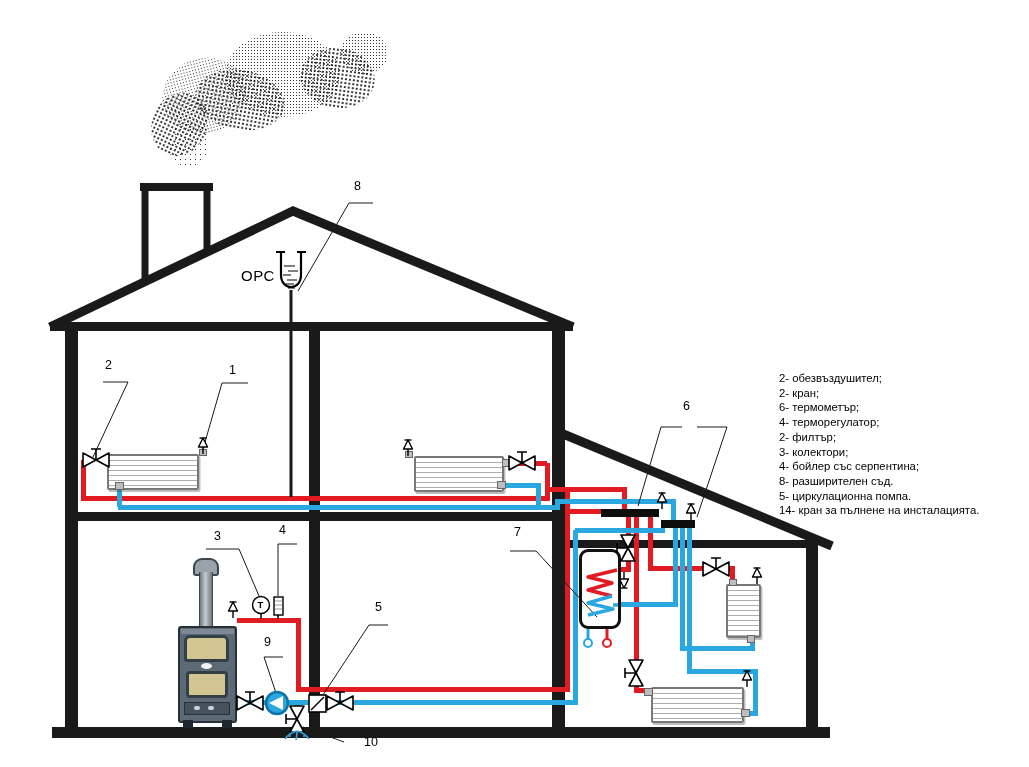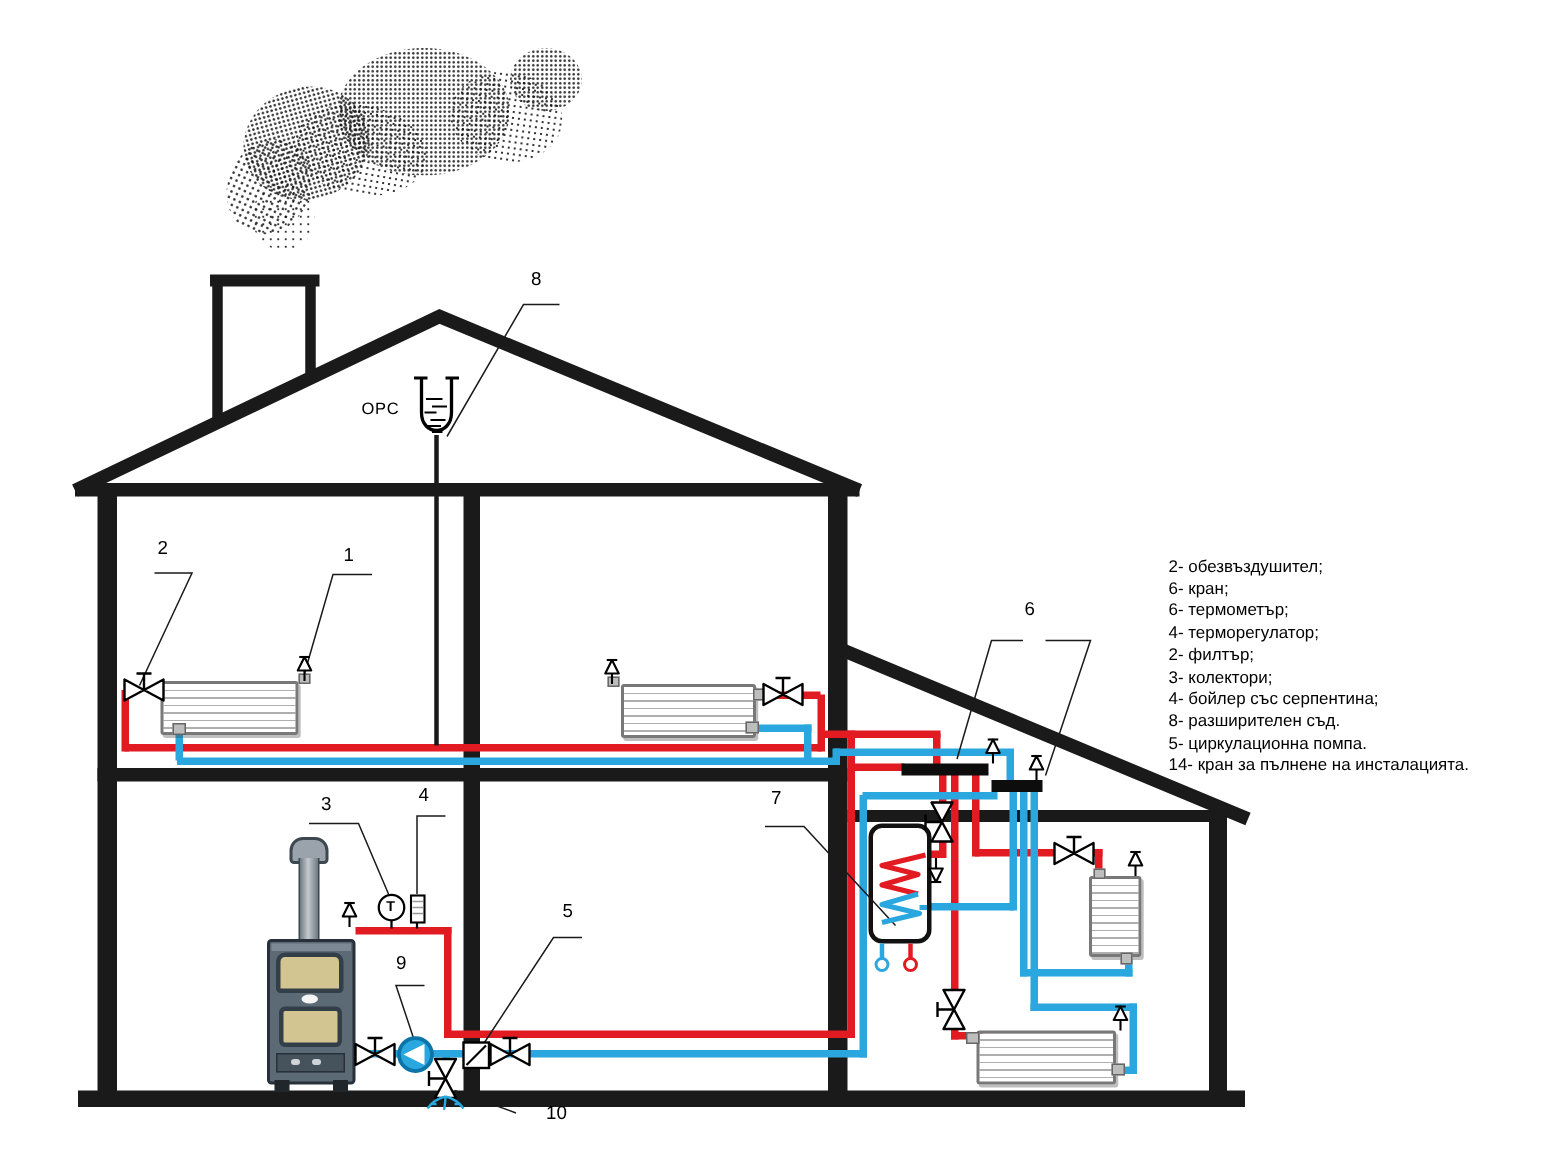--- a/index.html
+++ b/index.html
@@ -11,21 +11,21 @@
   .bar{position:absolute;background:#0d0d0d;z-index:4;}
   .stub{position:absolute;background:#bdbdbd;border:1px solid #666;z-index:4;box-sizing:border-box;}
   .rad{position:absolute;border:2px solid #787878;border-radius:2px;z-index:4;box-sizing:border-box;
        background:repeating-linear-gradient(180deg,#ffffff 0 4px,#aeaeae 4px 5px);
        box-shadow:1.5px 2px 0 rgba(70,70,70,.35);}
   .callout{position:absolute;font-size:12.5px;line-height:13px;z-index:8;}
   .smoke{position:absolute;border-radius:50%;z-index:1;
          background-image:radial-gradient(rgba(15,15,15,.85) .7px,transparent .95px);}
   #legend{position:absolute;left:779px;top:371px;font-size:11.3px;line-height:14.7px;
           white-space:nowrap;z-index:8;}
-  #opc{position:absolute;left:241px;top:267px;font-size:11px;letter-spacing:.5px;z-index:8;}
+  #opc{position:absolute;left:241px;top:267px;font-size:15px;letter-spacing:.5px;z-index:8;}
   #tletter{position:absolute;left:257.5px;top:599px;font-size:9.5px;font-weight:bold;z-index:8;}
   svg.overlay{position:absolute;left:0;top:0;z-index:6;pointer-events:none;}
   
   .stv{position:absolute;box-sizing:border-box;z-index:4;}
 </style>
 </head>
 <body>
 
 <div id="stage">
 
@@ -131,21 +131,21 @@
   <div class="callout" style="left:514px;top:526px;">7</div>
   <div class="callout" style="left:354px;top:180px;">8</div>
   <div class="callout" style="left:264px;top:636px;">9</div>
   <div class="callout" style="left:344px;top:736px;margin-left:20px;">10</div>
 
   <div id="opc">ОРС</div>
   <div id="tletter">Т</div>
 
   <div id="legend">
     <div>2- обезвъздушител;</div>
-    <div>6- кран;</div>
+    <div>2- кран;</div>
     <div>6- термометър;</div>
     <div>4- терморегулатор;</div>
     <div>2- филтър;</div>
     <div>3- колектори;</div>
     <div>4- бойлер със серпентина;</div>
     <div>8- разширителен съд.</div>
     <div>5- циркулационна помпа.</div>
     <div>14- кран за пълнене на инсталацията.</div>
   </div>
 

